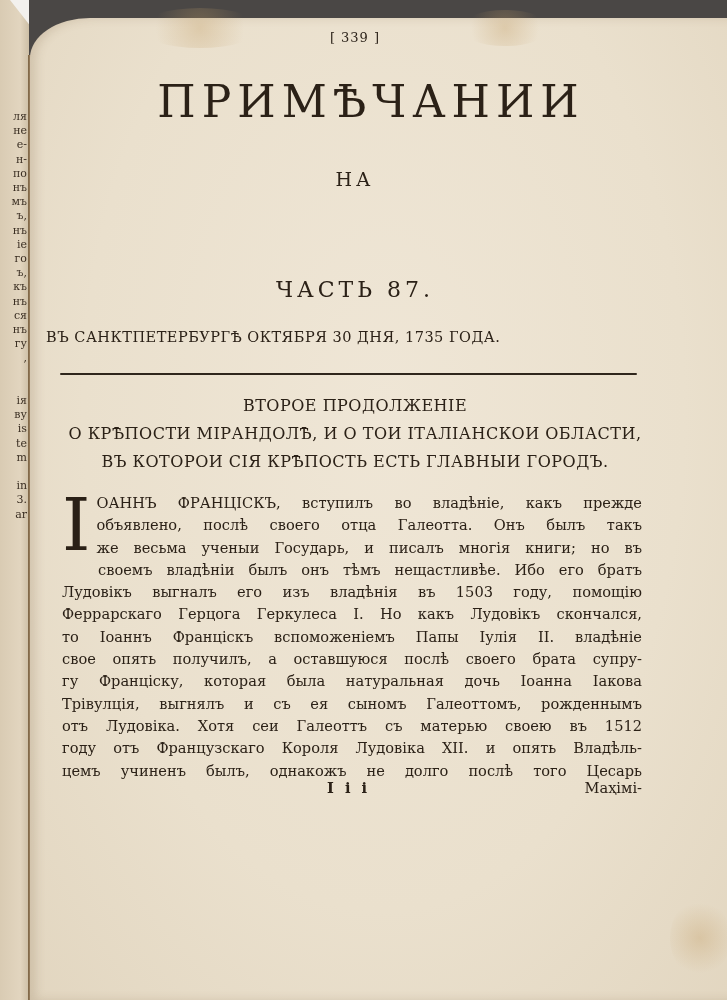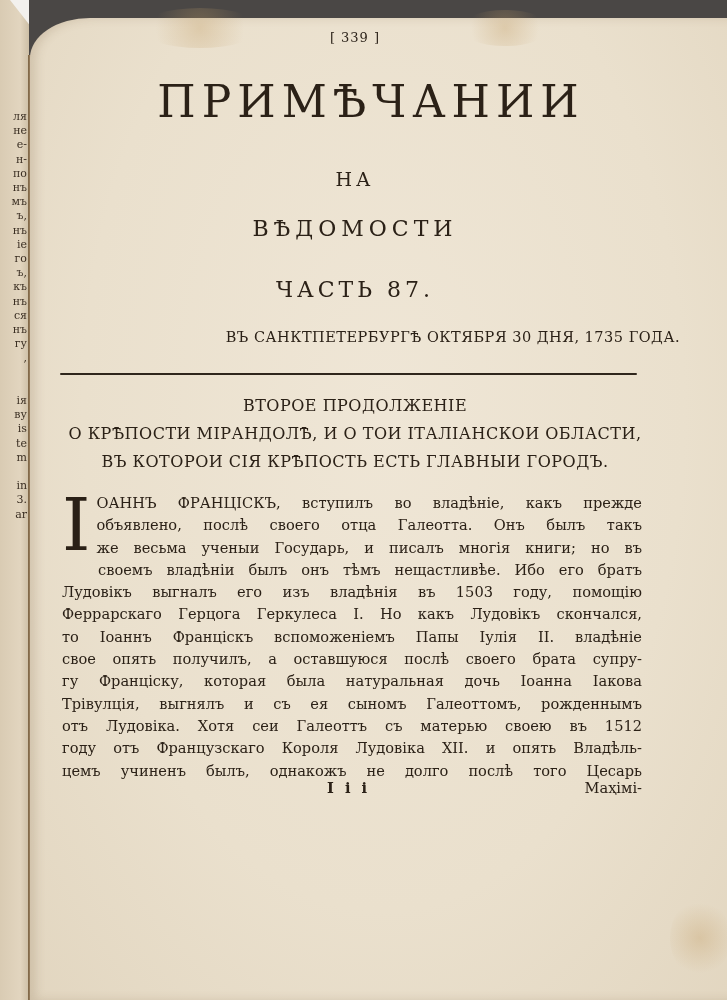--- a/index.html
+++ b/index.html
@@ -54,21 +54,21 @@
   }
   .subtitle-ved {
     position: absolute; left: 0; top: 198px; width: 650px; text-align: center;
     font-size: 22px; color: #2b2117; letter-spacing: 5px;
   }
   .subtitle-part {
     position: absolute; left: 0; top: 252px; width: 650px; text-align: center;
     font-size: 22px; color: #2b2117; letter-spacing: 4px; margin-top: 7px;
   }
   .dateline {
-    position: absolute; left: 0; top: 311px; width: 650px; text-align: right;
+    position: absolute; left: 16px; top: 311px; width: 650px; text-align: left;
     font-size: 14.5px; color: #2b2117; letter-spacing: 0.5px;
   }
   .rule {
     position: absolute; left: 30px; top: 355px; width: 577px; height: 2px;
     background: #2f261c; border-radius: 1px;
   }
   .section-heading {
     position: absolute; left: 0; width: 650px; text-align: center;
     font-size: 16px; color: #2b2117; letter-spacing: 0.5px;
   }
@@ -134,21 +134,20 @@
 <div class="gutter"></div>
 
 <div class="page">
   <div class="stain" style="left:110px;top:-10px;width:120px;height:40px;"></div>
   <div class="stain" style="left:430px;top:-8px;width:90px;height:36px;"></div>
   <div class="stain" style="left:640px;top:880px;width:60px;height:80px;"></div>
 
   <div class="page-number">[ 339 ]</div>
   <div class="title">ПРИМѢЧАНИИ</div>
   <div class="subtitle-na">НА</div>
-  <div class="subtitle-ved">ВѢДОМОСТИ</div>
   <div class="subtitle-part">ЧАСТЬ 87.</div>
   <div class="dateline">ВЪ САНКТПЕТЕРБУРГѢ ОКТЯБРЯ 30 ДНЯ, 1735 ГОДА.</div>
   <div class="rule"></div>
 
   <div class="section-heading" style="top:378px;">ВТОРОЕ ПРОДОЛЖЕНIЕ</div>
   <div class="section-heading" style="top:406px;">О КРѢПОСТИ МIРАНДОЛѢ, И О ТОИ IТАЛIАНСКОИ ОБЛАСТИ,</div>
   <div class="section-heading" style="top:434px;">ВЪ КОТОРОИ СIЯ КРѢПОСТЬ ЕСТЬ ГЛАВНЫИ ГОРОДЪ.</div>
 
   <div class="body-text">
     <span class="drop-cap">I</span>

